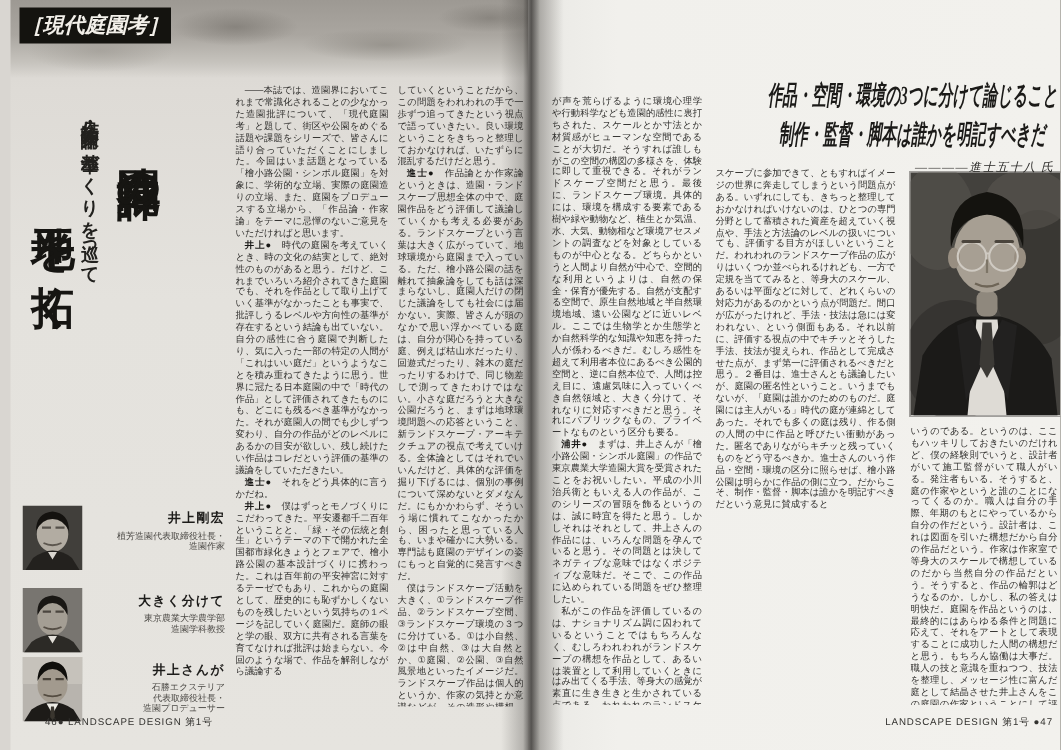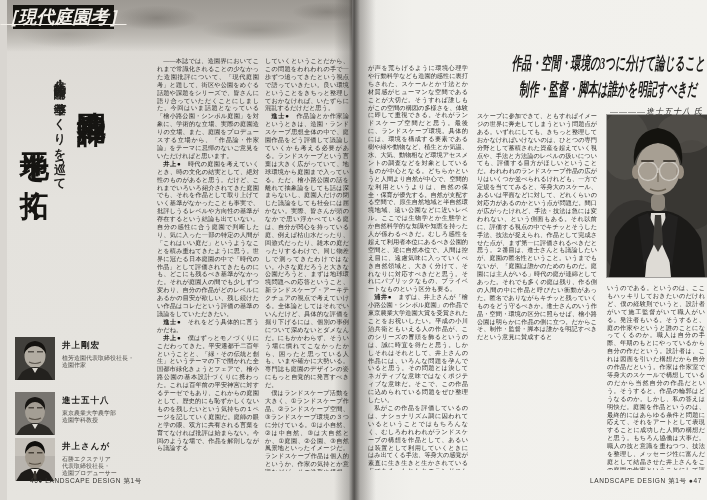--- a/index.html
+++ b/index.html
@@ -15,37 +15,37 @@
       radial-gradient(80px 16px at 250px 30px,rgba(125,121,114,.5),rgba(125,121,114,0) 70%),
       radial-gradient(50px 14px at 320px 12px,rgba(105,101,95,.45),rgba(105,101,95,0) 70%),
       radial-gradient(70px 20px at 60px 34px,rgba(140,136,129,.4),rgba(140,136,129,0) 70%),
       linear-gradient(180deg,#9d9993 0,#aaa6a0 45%,#c6c3bd 80%,rgba(214,211,206,0) 100%);}
   .gutter{position:absolute;left:334px;top:0;width:42px;height:500px;
     background:linear-gradient(90deg,rgba(50,48,45,0) 0,rgba(50,48,45,.28) 35%,rgba(32,30,28,.72) 48%,rgba(50,48,45,.30) 62%,rgba(50,48,45,0) 100%);}
   
   .series-box{position:absolute;left:13px;top:5px;width:101px;height:24px;background:#14130f;
     color:#f2efe9;display:flex;align-items:center;justify-content:center;}
   .series-box span{font-family:"Liberation Serif","DejaVu Serif",serif;font-style:italic;
-    font-weight:bold;font-size:18px;letter-spacing:0;white-space:nowrap;text-decoration:underline;}
+    font-weight:bold;font-size:14px;letter-spacing:0;white-space:nowrap;}
   .badge{position:absolute;left:22px;top:62px;width:107px;height:23px;border:1px solid #2b2a27;
     box-shadow:inset 0 0 0 1px #efede8,inset 0 0 0 2px #8e8b85;
     background:repeating-linear-gradient(0deg,#dad7d1 0 1px,#c9c6c0 1px 2px);
     display:flex;align-items:center;justify-content:center;}
   .badge span{font-family:"Liberation Serif","DejaVu Serif",serif;font-weight:bold;
     font-size:10.5px;letter-spacing:3px;color:#1c1b19;}
   .vtitle{position:absolute;writing-mode:vertical-rl;text-orientation:upright;
     font-family:"Liberation Serif","DejaVu Serif",serif;font-weight:bold;color:#161512;}
   .vtitle.big{font-size:29px;letter-spacing:2px;}
   #title-l1{left:72px;top:88px;}
   #title-sub{left:51px;top:71px;font-size:12px;letter-spacing:1px;color:#22211e;}
   #title-l2{left:15px;top:128px;}
   
   .participant{position:absolute;left:15px;width:135px;height:50px;}
   .participant svg{position:absolute;left:0;top:0;width:40px;height:43px;display:block;}
-  .pinfo{position:absolute;left:47px;top:3px;width:88px;}
+  .pinfo{position:absolute;left:47px;top:3px;width:88px;text-align:right;}
   .pname{font-weight:bold;font-size:8.5px;color:#1d1c1a;letter-spacing:1px;margin:0 0 3px 0;}
   .ptitle{font-size:6px;line-height:7.2px;color:#4c4a46;margin:0;}
   
   .col{position:absolute;overflow:hidden;font-size:6.2px;line-height:7.9px;color:#2f2e2c;
     text-align:justify;}
   .para{margin:0;text-indent:1em;}
   .para.cont{text-indent:0;}
   .spk{font-weight:bold;color:#181715;letter-spacing:.5px;}
   #lp-col1{left:157px;top:57px;width:102px;height:414px;}
   #lp-col2{left:265px;top:57px;width:84px;height:414px;}
@@ -108,21 +108,21 @@
       <rect width="40" height="43" fill="#787570"></rect>
       <ellipse cx="20" cy="20" rx="10" ry="11.5" fill="#a49e94"></ellipse>
       <path d="M10,18 Q9,6 20,5 Q31,6 30,18 Q26,10 20,10 Q14,10 10,18 Z" fill="#191714"></path>
       <rect x="13.5" y="15" width="5.5" height="1.5" fill="#4b463f"></rect>
       <rect x="22" y="15" width="5.5" height="1.5" fill="#4b463f"></rect>
       <path d="M14,26 Q20,29 26,26" stroke="#564f46" stroke-width="1.2" fill="none"></path>
       <path d="M1,43 L6,36 Q13,31 20,31 Q27,31 34,36 L39,43 Z" fill="#2c2a26"></path>
       <path d="M17,32 L20,37 L23,32 Z" fill="#e2dfd8"></path>
     </svg>
     <div class="pinfo">
-      <p class="pname">進士五十八</p>
+      <p class="pname">大きく分けて</p>
       <p class="ptitle">東京農業大学農学部</p>
       <p class="ptitle">造園学科教授</p>
     </div>
   </div>
 
   <div class="participant" style="top:438px">
     <svg viewBox="0 0 40 43">
       <rect width="40" height="43" fill="#b8b4ae"></rect>
       <rect x="0" y="0" width="40" height="18" fill="#c6c2bb"></rect>
       <ellipse cx="20" cy="19" rx="10" ry="11.5" fill="#a29a8e"></ellipse>

